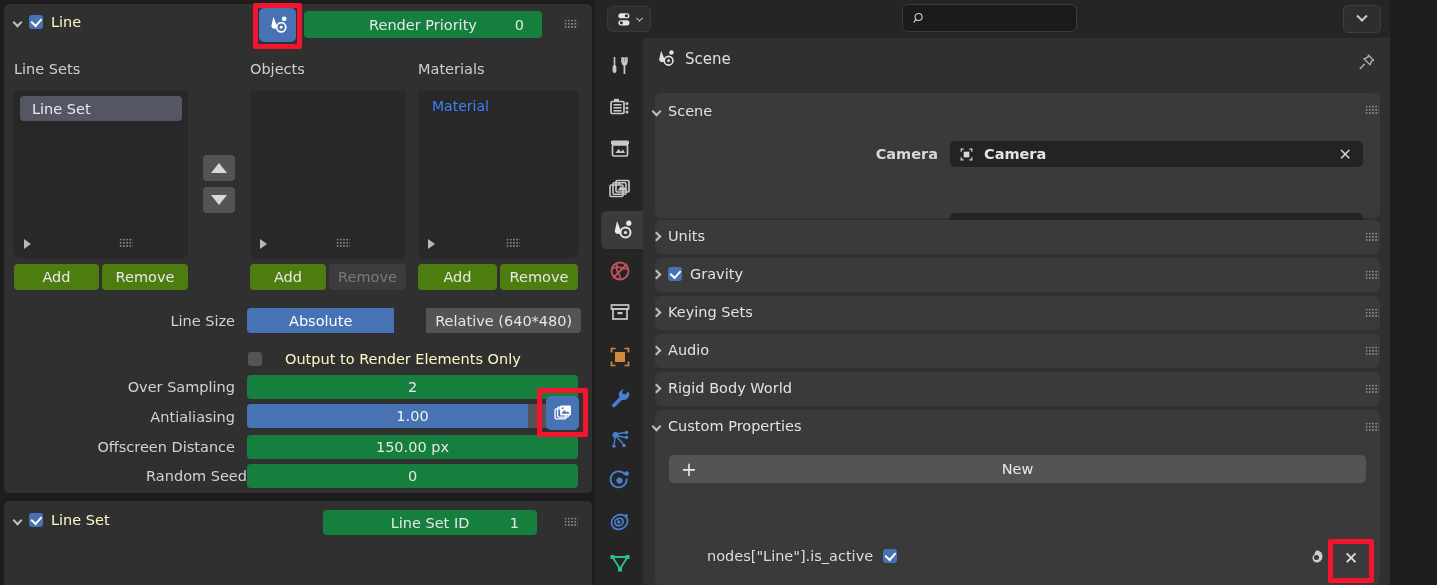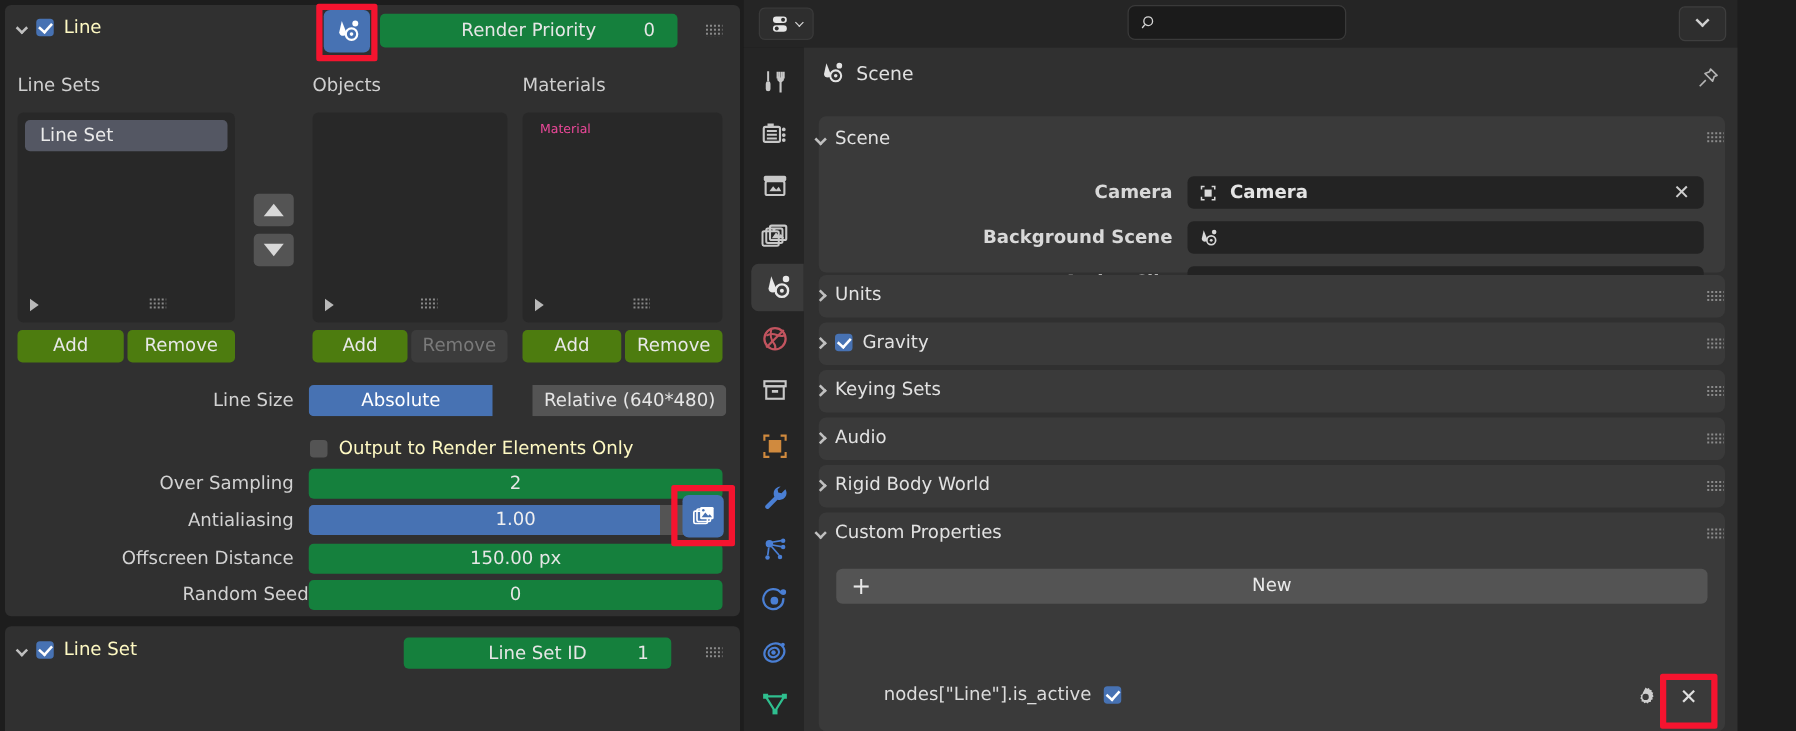--- a/index.html
+++ b/index.html
@@ -77,21 +77,21 @@
     background:#282828; border-radius:5px; position:absolute;
   }
   .list-item-sel {
     position:absolute; left:6px; top:6px; right:6px; height:25px;
     background:#545763; border-radius:4px;
     display:flex; align-items:center; padding-left:12px;
     color:#eaeaea; font-size:14.5px;
   }
   .list-item-plain {
     position:absolute; left:14px; top:8px;
-    color:#ec4899; font-size:10px;
+    color:#3b82f6; font-size:14px;
   }
   .list-foot-tri {
     position:absolute; bottom:9px; left:10px;
     width:0;height:0;border-top:5px solid transparent;border-bottom:5px solid transparent;
     border-left:7px solid #b8b8b8;
   }
   .list-foot-grip { position:absolute; bottom:10px; }
 
   .arrowbtn {
     position:absolute; width:32px;height:26px;background:#545454;border-radius:4px;
@@ -252,21 +252,21 @@
 
     <div class="btn" style="position:absolute;left:418px;top:264px;width:79px;">Add</div>
     <div class="btn" style="position:absolute;left:500px;top:264px;width:78px;">Remove</div>
 
     <span class="lbl-r" style="position:absolute;left:100px;top:313px;width:135px;">Line Size</span>
     <div class="seg" style="position:absolute;left:247px;top:308px;width:334px;gap:32px;">
       <div style="width:163px;background:#4772b3;color:#ffffff;">Absolute</div>
       <div style="width:171px;background:#545454;color:#e6e6e6;">Relative (640*480)</div>
     </div>
 
-    <div class="row" style="left:248px;top:351px;gap:9px;">
+    <div class="row" style="left:248px;top:351px;gap:23px;">
       <span class="chk off"></span>
       <span class="lbl">Output to Render Elements Only</span>
     </div>
 
     <span class="lbl-r" style="position:absolute;left:100px;top:379px;width:135px;">Over Sampling</span>
     <div class="field" style="position:absolute;left:247px;top:375px;width:331px;height:24px;">2</div>
 
     <span class="lbl-r" style="position:absolute;left:100px;top:409px;width:135px;">Antialiasing</span>
     <div class="slider" style="position:absolute;left:247px;top:404px;width:331px;">
       <div class="fill" style="width:85%;"></div>
@@ -491,32 +491,20 @@
         <div class="prop-field" style="margin-left:12px;width:413px;">
           <svg width="17" height="17" viewBox="0 0 24 24">
             <rect x="8" y="8" width="8" height="8" fill="#d8d8d8"></rect>
             <path d="M4.5 8 V4.5 H8 M16 4.5 H19.5 V8 M19.5 16 V19.5 H16 M8 19.5 H4.5 V16" fill="none" stroke="#d8d8d8" stroke-width="1.7"></path>
           </svg>
           <span>Camera</span>
           <span class="x">✕</span>
         </div>
       </div>
 
-      <div class="prop-row" style="left:0;top:139px;width:735px;">
-        <span class="prop-label" style="width:295px;">Background Scene</span>
-        <div class="prop-field" style="margin-left:12px;width:413px;">
-          <svg width="17" height="17" viewBox="0 0 24 24">
-            <path d="M7 3 L11 13 Q11.5 15.5 8.5 16 Q5 16 4.8 12.8 Z" fill="#d8d8d8"></path>
-            <circle cx="15.5" cy="14.5" r="5" fill="none" stroke="#d8d8d8" stroke-width="1.9"></circle>
-            <circle cx="15.5" cy="14.5" r="1.6" fill="#d8d8d8"></circle>
-            <circle cx="18.8" cy="5.2" r="2.6" fill="#d8d8d8"></circle>
-          </svg>
-          <span></span>
-        </div>
-      </div>
 
       <div class="prop-row" style="left:0;top:175px;width:735px;">
         <span class="prop-label" style="width:295px;">Active Clip</span>
         <div class="prop-field" style="margin-left:12px;width:413px;">
           <svg width="17" height="17" viewBox="0 0 24 24">
             <rect x="4" y="12" width="14" height="8" fill="#d8d8d8"></rect>
             <path d="M4.5 10.5 L7.5 5 L10 5.6 L7.3 10.8 Z M10.5 10.2 L13.2 5.2 L15.6 5.8 L13 10.6 Z M16 10 L18.4 5.5 L20.5 6 L18.3 10.3 Z" fill="#d8d8d8"></path>
             <rect x="3.2" y="8.8" width="1.6" height="4" fill="#d8d8d8"></rect>
           </svg>
           <span></span>

